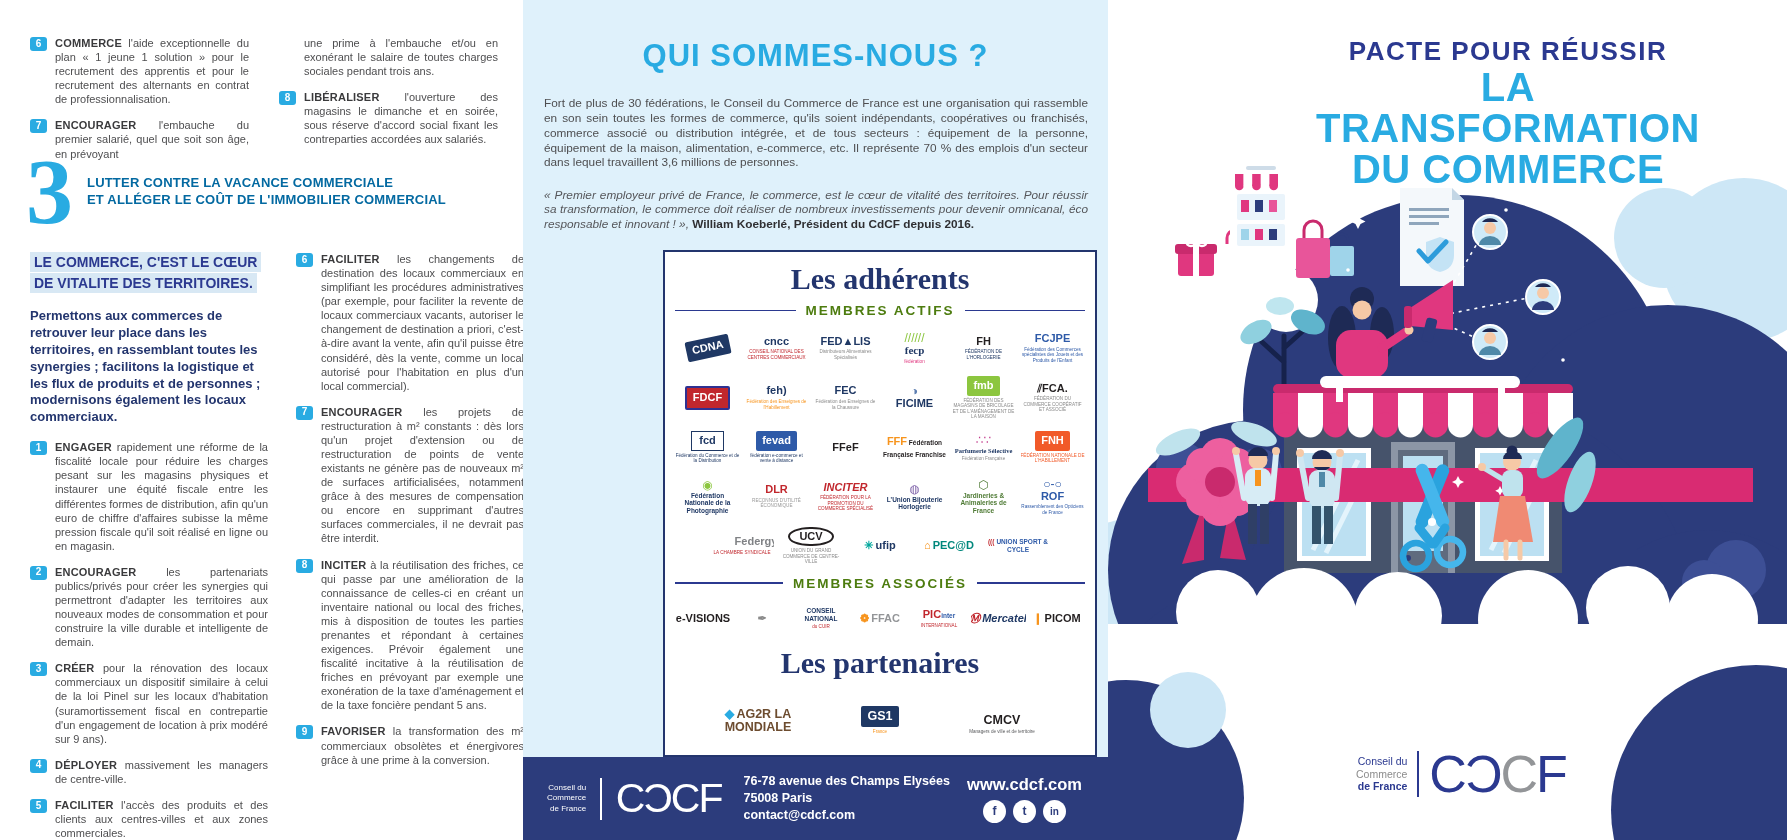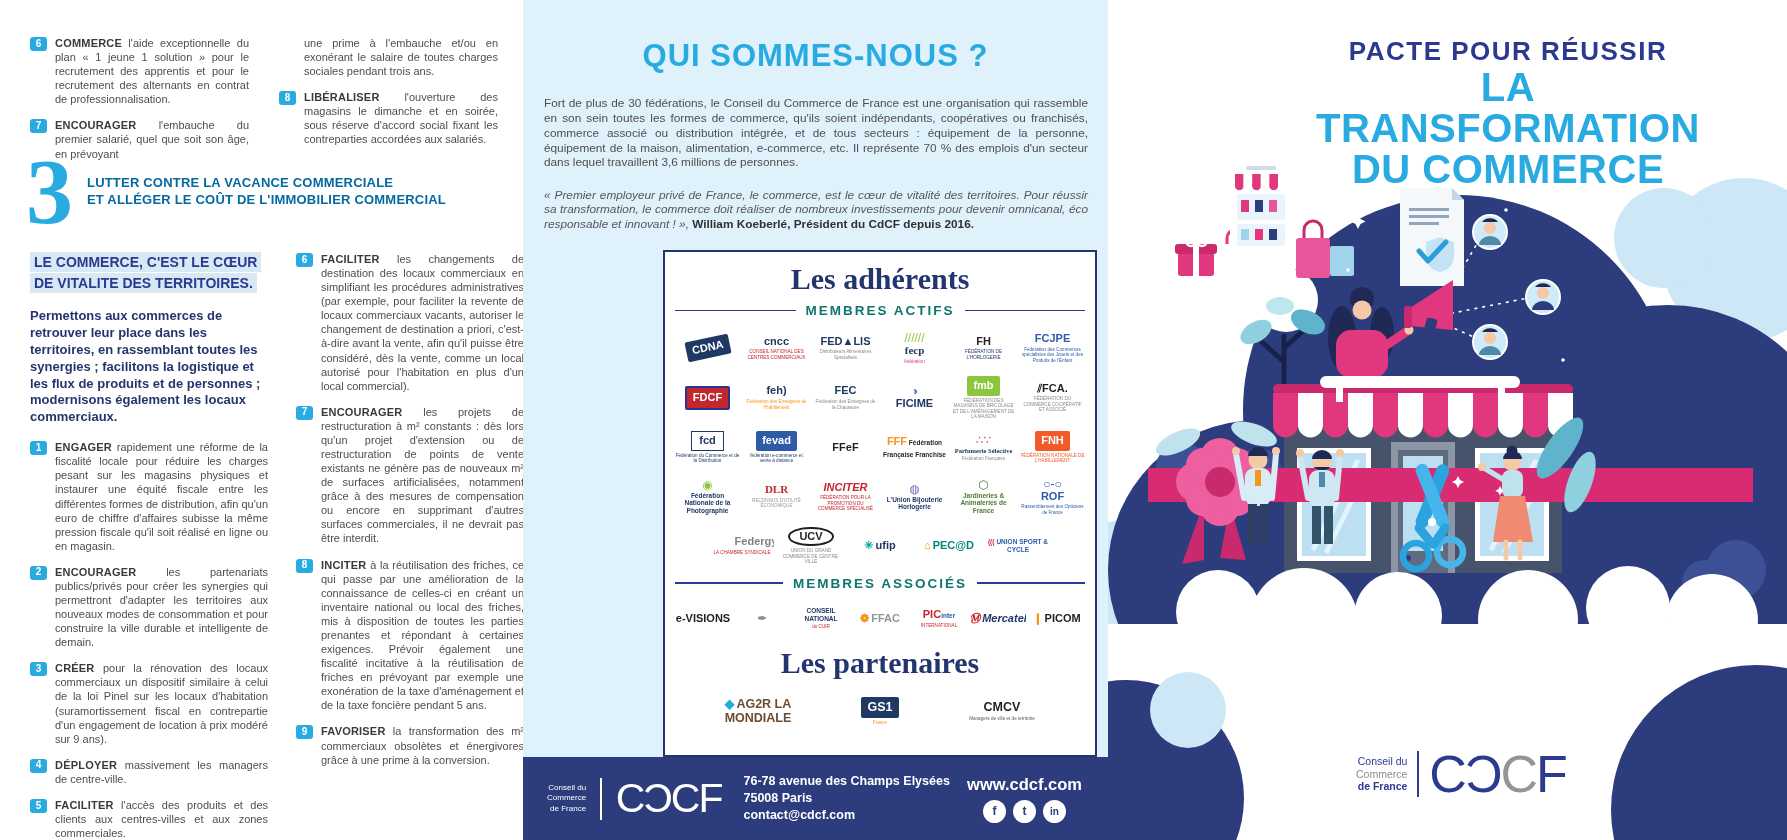--- a/index.html
+++ b/index.html
@@ -33,30 +33,30 @@
   .mid-para{position:absolute;left:21px;top:96px;width:544px;margin:0;font-size:11.8px;
             line-height:1.26;text-align:justify;color:#4E4E50;}
   .mid-quote{position:absolute;left:21px;top:188px;width:544px;margin:0;font-size:11.8px;
              line-height:1.22;text-align:justify;color:#4E4E50;}
   .mid-quote i{color:#55565A;}
   .mid-quote b{color:#2F2F32;font-style:normal;}
   .adh-box{position:absolute;left:140px;top:250px;width:434px;height:507px;background:#fff;
            border:2px solid #23356E;box-sizing:border-box;display:flex;flex-direction:column;
            align-items:center;padding:8px 10px 4px;overflow:hidden;}
   .serif-title{font-family:"Liberation Serif",serif;font-weight:bold;font-size:30px;color:#23356E;margin:2px 0 4px;}
-  .divider{display:flex;align-items:center;width:100%;gap:10px;color:#0f766e;font-size:13.5px;
+  .divider{display:flex;align-items:center;width:100%;gap:10px;color:#4d7c0f;font-size:13.5px;
            letter-spacing:2px;font-weight:bold;margin:3px 0;}
   .divider .line{flex:1;height:1.5px;background:#2B3990;}
   .logo-grid{display:flex;flex-wrap:wrap;justify-content:center;align-items:center;
              column-gap:5px;row-gap:7px;margin:6px 0;width:100%;}
   .logo-row{display:flex;justify-content:center;align-items:center;gap:4px;margin:5px 0;width:100%;}
   .logo-tile{width:64px;min-height:42px;display:flex;flex-direction:column;align-items:center;
              justify-content:center;text-align:center;overflow:hidden;}
   .logo-row .logo-tile{width:55px;min-height:40px;}
-  .logo-tile.big{width:118px;min-height:46px;}
+  .logo-tile.big{width:118px;min-height:46px;justify-content:flex-end;}
   .logo-icon{font-size:12px;line-height:1;margin-bottom:1px;}
   .inline-icon{margin-right:2px;}
   .logo-label{font-weight:bold;font-size:11px;line-height:1.05;}
   .logo-tile.big .logo-label{font-size:12.5px;}
   .small-label{font-size:6.5px;line-height:1.15;}
   .logo-label.has-bg{padding:4px 6px;border-radius:2px;}
   .shape-tilt{transform:rotate(-12deg);padding:9px 7px;}
   .shape-round{border-radius:50%;padding:8px 7px;}
   .shape-boxed{border:1.5px solid #1F3864;padding:3px 7px;}
   .shape-oval{border:2px solid #231F20;border-radius:50%;padding:2px 9px;}
@@ -214,21 +214,21 @@
           </div>
           <div class="logo-tile">
             <div class="logo-label has-bg" style="color: rgb(255, 255, 255); background: rgb(241, 90, 41);"><span>FNH</span></div>
             <div class="logo-sub" style="color: rgb(241, 90, 41);">FÉDÉRATION NATIONALE DE L'HABILLEMENT</div>
           </div>
           <div class="logo-tile">
             <div class="logo-icon" style="color: rgb(140, 198, 63);">◉</div>
             <div class="logo-label small-label" style="color: rgb(31, 56, 100);"><span>Fédération Nationale de la Photographie</span></div>
           </div>
           <div class="logo-tile">
-            <div class="logo-label" style="color: rgb(193, 39, 45); font-family: Liberation Serif, serif;"><span>DLR</span></div>
+            <div class="logo-label" style="color: rgb(193, 39, 45);"><span>DLR</span></div>
             <div class="logo-sub" style="color: rgb(153, 153, 153);">RECONNUS D'UTILITÉ ÉCONOMIQUE</div>
           </div>
           <div class="logo-tile">
             <div class="logo-label" style="color: rgb(193, 39, 45); font-style: italic;"><span>INCITER</span></div>
             <div class="logo-sub" style="color: rgb(193, 39, 45);">FÉDÉRATION POUR LA PROMOTION DU COMMERCE SPÉCIALISÉ</div>
           </div>
           <div class="logo-tile">
             <div class="logo-icon" style="color: rgb(123, 94, 167);">◍</div>
             <div class="logo-label small-label" style="color: rgb(31, 56, 100);"><span>L'Union Bijouterie Horlogerie</span></div>
           </div>

